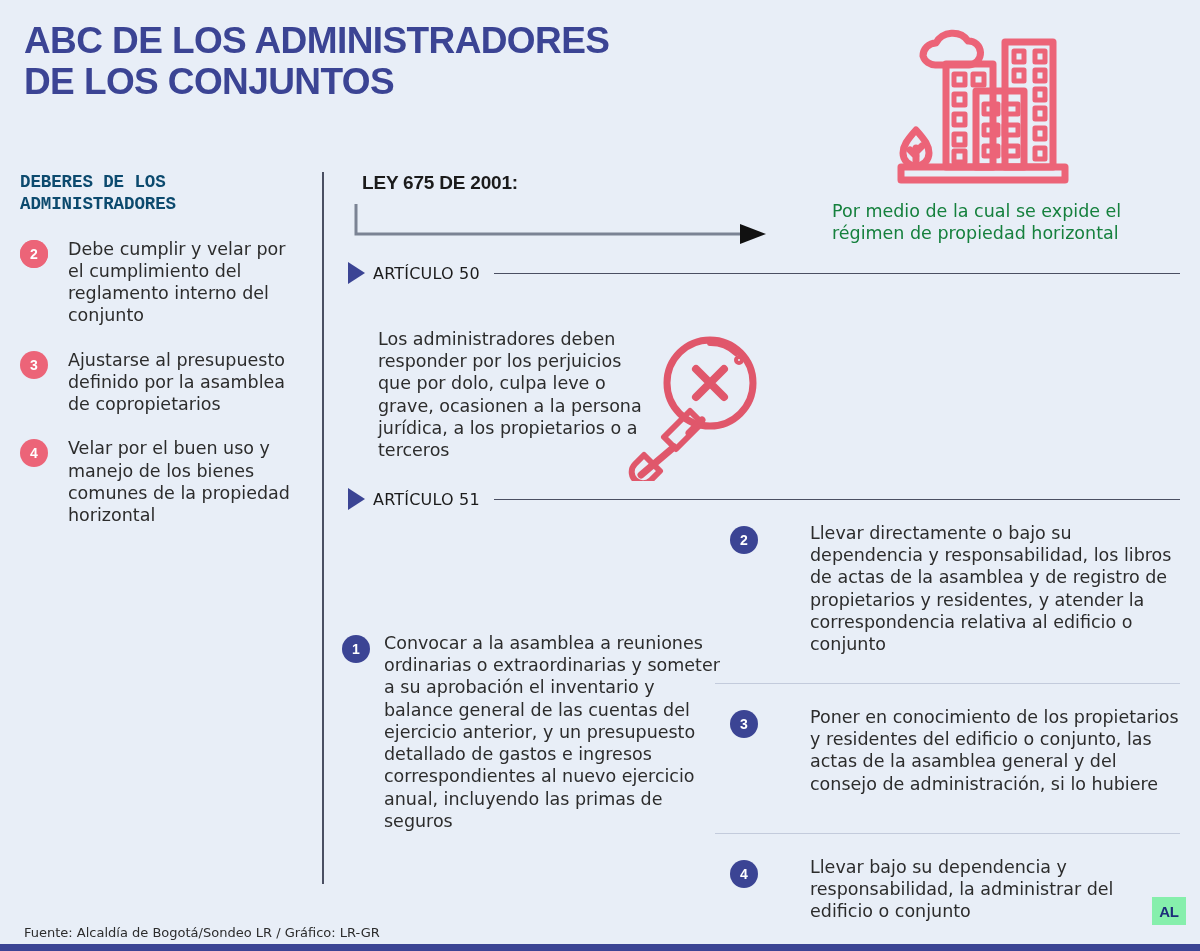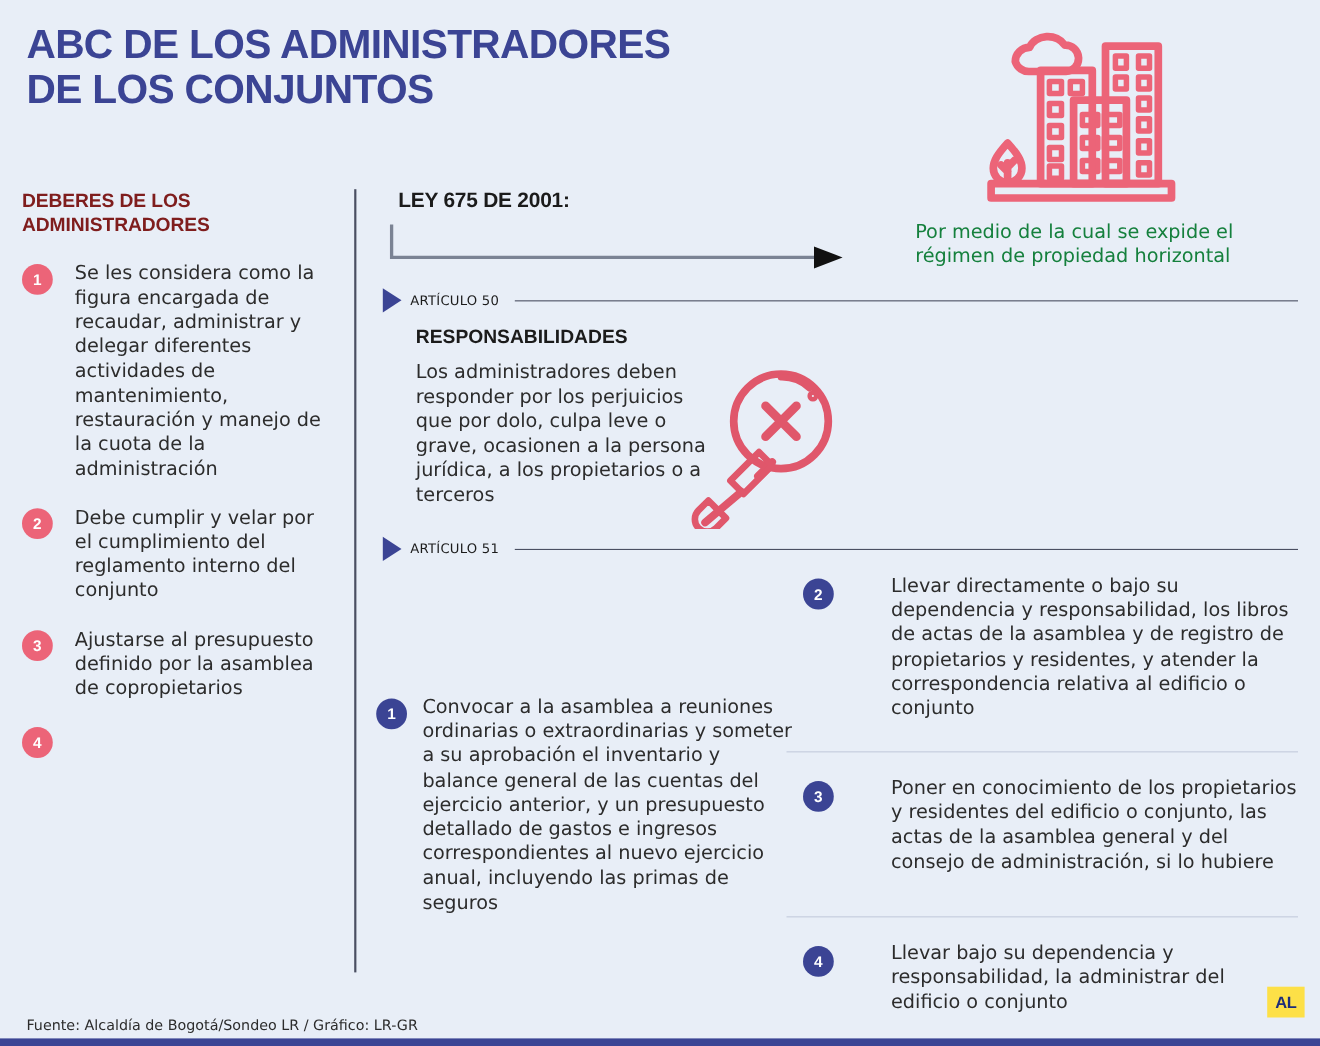--- a/index.html
+++ b/index.html
@@ -24,22 +24,22 @@
     color:#3b4494;
     text-transform:uppercase;
   }
 
   
   .building-icon{position:absolute;left:893px;top:18px;width:180px;height:170px;}
 
   
   .left-col{position:absolute;left:20px;top:172px;width:285px;}
   .left-head{
-    font-family:Liberation Sans, sans-serif;
-    font-weight:bold;font-size:17.5px;line-height:1.25;color:#7f1d1d;
+    font-family:Liberation Mono, monospace;
+    font-weight:bold;font-size:17.5px;line-height:1.25;color:#0c4a6e;
     letter-spacing:-0.1px;
     text-transform:uppercase;
     margin-bottom:22px;
   }
   .l-item{position:relative;padding-left:48px;margin-bottom:22px;}
   .badge{
     position:absolute;left:0;top:2px;
     width:28px;height:28px;border-radius:50%;
     display:flex;align-items:center;justify-content:center;
     color:#fff;font-family:"Liberation Sans", sans-serif;
@@ -72,21 +72,21 @@
   
   .art{position:absolute;display:flex;align-items:center;}
   .art .tri{
     width:0;height:0;
     border-top:11px solid transparent;
     border-bottom:11px solid transparent;
     border-left:17px solid #3b4494;
     margin-right:8px;
   }
   .art .art-label{
-    font-size:12px;color:#1b1b1b;letter-spacing:0.2px;
+    font-size:16px;color:#1b1b1b;letter-spacing:0.2px;
     white-space:nowrap;
   }
   .art .art-line{
     height:1px;background:#4a4f62;margin-left:14px;
   }
 
   .sub-head{
     font-family:"Liberation Sans", sans-serif;
     font-weight:bold;font-size:17.5px;color:#1b1b1b;line-height:1.22;
     text-transform:uppercase;position:absolute;
@@ -110,21 +110,21 @@
   .f1 .badge{left:0;top:3px;}
 
   
   .footer-src{
     position:absolute;left:24px;top:925px;
     font-size:13px;color:#2c2c2c;
   }
   .footer-bar{position:absolute;left:0;top:944px;width:1200px;height:7px;background:#3b4494;}
   .al-logo{
     position:absolute;left:1152px;top:897px;width:34px;height:28px;
-    background:#fde047;display:flex;align-items:center;justify-content:center;
+    background:#86efac;display:flex;align-items:center;justify-content:center;
     font-family:"Liberation Sans", sans-serif;font-weight:bold;font-size:15px;color:#1d2d7a;
     letter-spacing:-0.3px;
   }
 </style>
 </head>
 <body>
 
 <div class="page">
 
   <div class="title">
@@ -171,53 +171,52 @@
 
       <rect x="8" y="149" width="164" height="13"></rect>
     </svg>
   </div>
 
   <div class="left-col">
     <div class="left-head">DEBERES DE LOS ADMINISTRADORES</div>
 
     <div class="l-item">
       <span class="badge pink">1</span>
-      <div class="l-text">Se les considera como la figura encargada de recaudar, administrar y delegar diferentes actividades de mantenimiento, restauración y manejo de la cuota de la administración</div>
     </div>
     <div class="l-item">
       <span class="badge pink">2</span>
       <div class="l-text">Debe cumplir y velar por el cumplimiento del reglamento interno del conjunto</div>
     </div>
     <div class="l-item">
       <span class="badge pink">3</span>
       <div class="l-text">Ajustarse al presupuesto definido por la asamblea de copropietarios</div>
     </div>
     <div class="l-item">
       <span class="badge pink">4</span>
+      <div class="l-text">Velar por el buen uso y manejo de los bienes comunes de la propiedad horizontal</div>
     </div>
   </div>
 
   <div class="vdivider"></div>
 
   <div class="ley-title">LEY 675 DE 2001:</div>
   <div class="ley-arrow">
     <svg viewBox="0 0 420 46" width="420" height="46">
       <path d="M4 4 L4 34 L390 34" fill="none" stroke="#7b8394" stroke-width="3"></path>
       <polygon points="388,24 414,34 388,44" fill="#111111"></polygon>
     </svg>
   </div>
   <div class="ley-desc">Por medio de la cual se expide el régimen de propiedad horizontal</div>
 
   <div class="art" style="left:348px;top:262px;width:832px;">
     <span class="tri"></span>
     <span class="art-label">ARTÍCULO 50</span>
     <span class="art-line" style="flex:1;"></span>
   </div>
 
-  <div class="sub-head" style="left:378px;top:296px;width:300px;">RESPONSABILIDADES</div>
 
   <div class="mid-para" style="left:378px;top:328px;width:280px;">Los administradores deben responder por los perjuicios que por dolo, culpa leve o grave, ocasionen a la persona jurídica, a los propietarios o a terceros</div>
 
   <div class="magnifier">
     <svg viewBox="0 0 140 148" width="140" height="148" fill="none" stroke="#e0576b" stroke-linecap="round" stroke-linejoin="round">
       <circle cx="86" cy="50" r="43" stroke-width="7"></circle>
       <path d="M112 20 a37 37 0 0 0 -26 -10" stroke-width="6"></path>
       <circle cx="115" cy="27" r="3" stroke-width="4"></circle>
       <path d="M65 100 L78 87" stroke-width="7"></path>
       <path d="M78 90 L52 116 l-12 -12 L66 78 z" stroke-width="6"></path>

